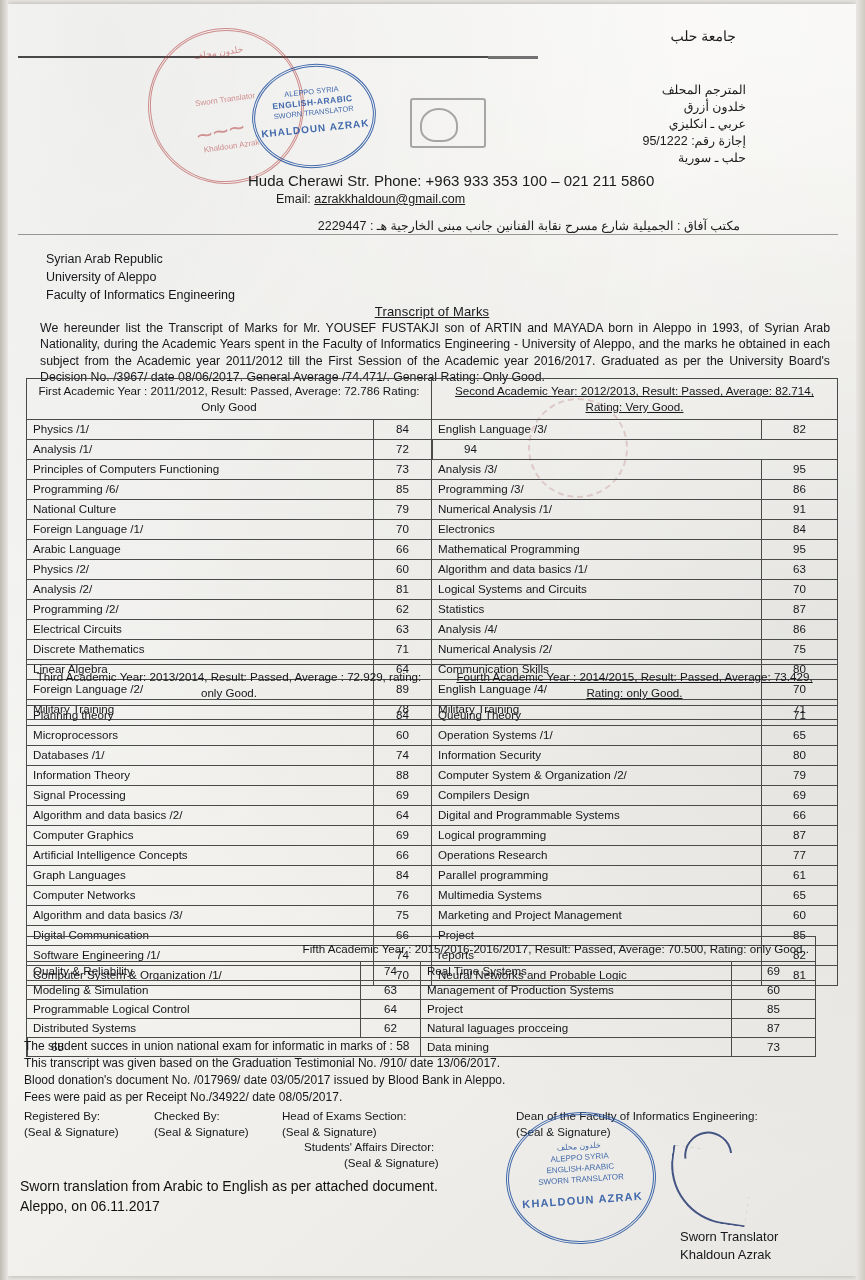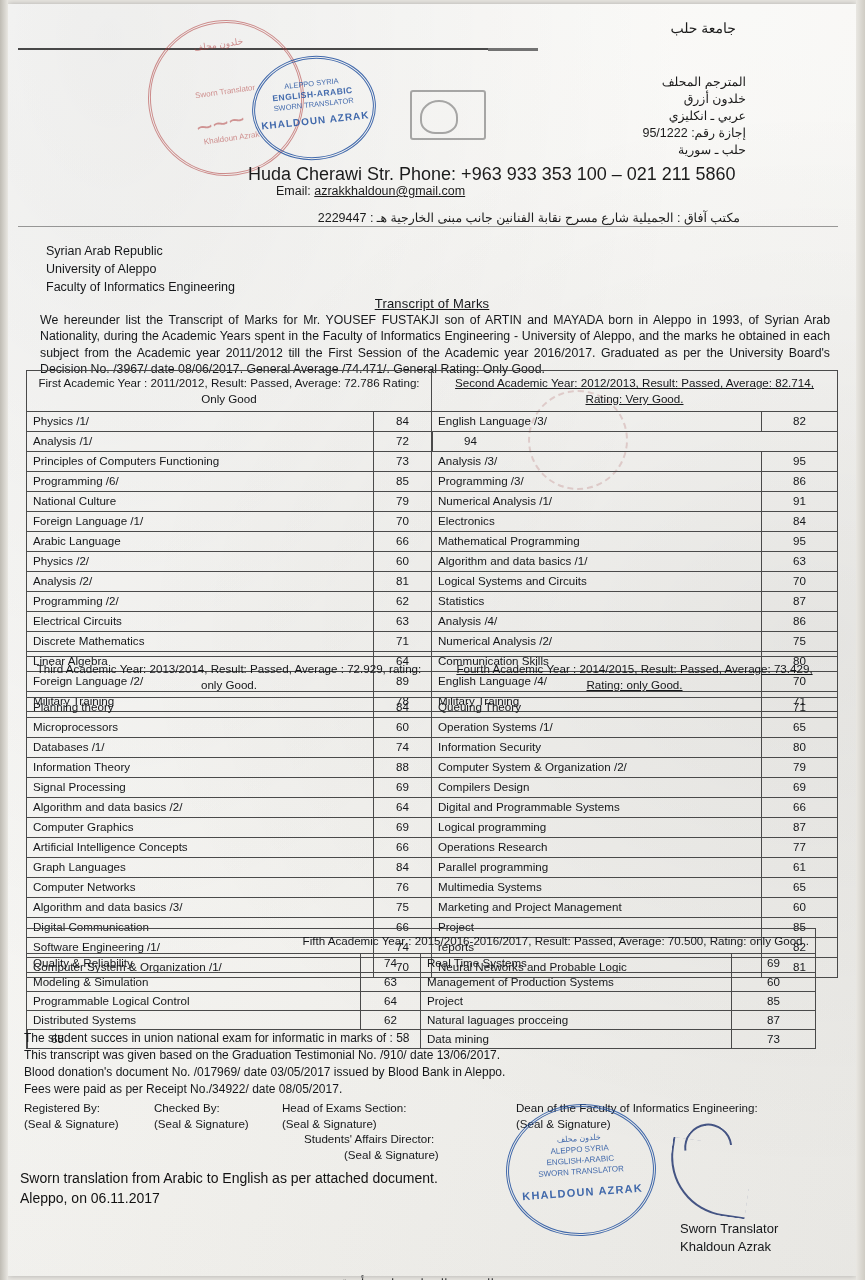--- a/index.html
+++ b/index.html
@@ -17,42 +17,42 @@
     box-shadow:0 0 6px rgba(0,0,0,.25);
   }
   .paper:before{
     content:""; position:absolute; inset:0;
     background:
       radial-gradient(ellipse at 12% 3%, rgba(0,0,0,.06), transparent 55%),
       radial-gradient(ellipse at 95% 50%, rgba(0,0,0,.05), transparent 60%),
       linear-gradient(180deg, rgba(255,255,255,.5), rgba(0,0,0,.03));
     pointer-events:none;
   }
-  .content { position:absolute; left:0; top:8px; width:848px; height:1252px; }
+  .content { position:absolute; left:0; top:16px; width:848px; height:1252px; }
 
   
   .topbar-line{
     position:absolute; left:10px; top:36px; width:470px; height:2px;
     background:#2a2a2a; opacity:.85;
   }
   .topbar-line2{
     position:absolute; left:480px; top:36px; width:50px; height:3px;
     background:#3a3a3a; opacity:.7;
   }
   .univ-ar{
     position:absolute; right:120px; top:8px;
     font-size:14px; direction:rtl; color:#1b1b1b;
   }
   .trans-block{
     position:absolute; right:110px; top:62px;
     text-align:right; direction:rtl; font-size:12.5px; line-height:17px;
     color:#1b1b1b;
   }
   .addr1{
-    position:absolute; left:240px; top:152px; font-size:18px; color:#1b1b1b;
+    position:absolute; left:240px; top:152px; font-size:15px; color:#1b1b1b;
   }
   .addr2{
     position:absolute; left:268px; top:172px; font-size:12.5px; color:#1b1b1b;
   }
   .addr2 u{ text-decoration:underline; }
   .addr3{
     position:absolute; right:116px; top:198px; font-size:12.5px; direction:rtl; color:#1b1b1b;
   }
   .hdr-rule{
     position:absolute; left:10px; top:214px; width:820px; height:1px; background:#3b3b3b; opacity:.5;

